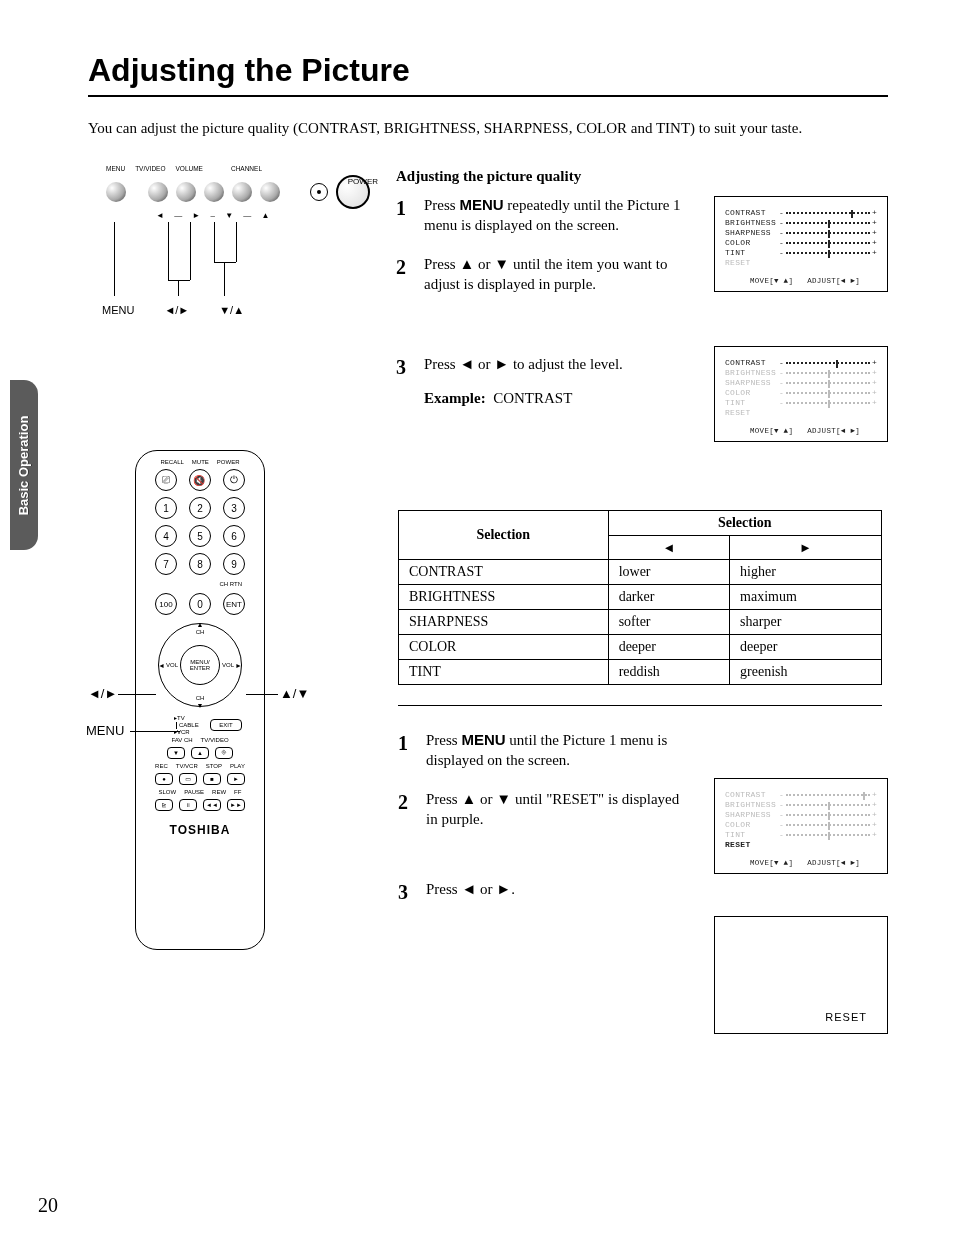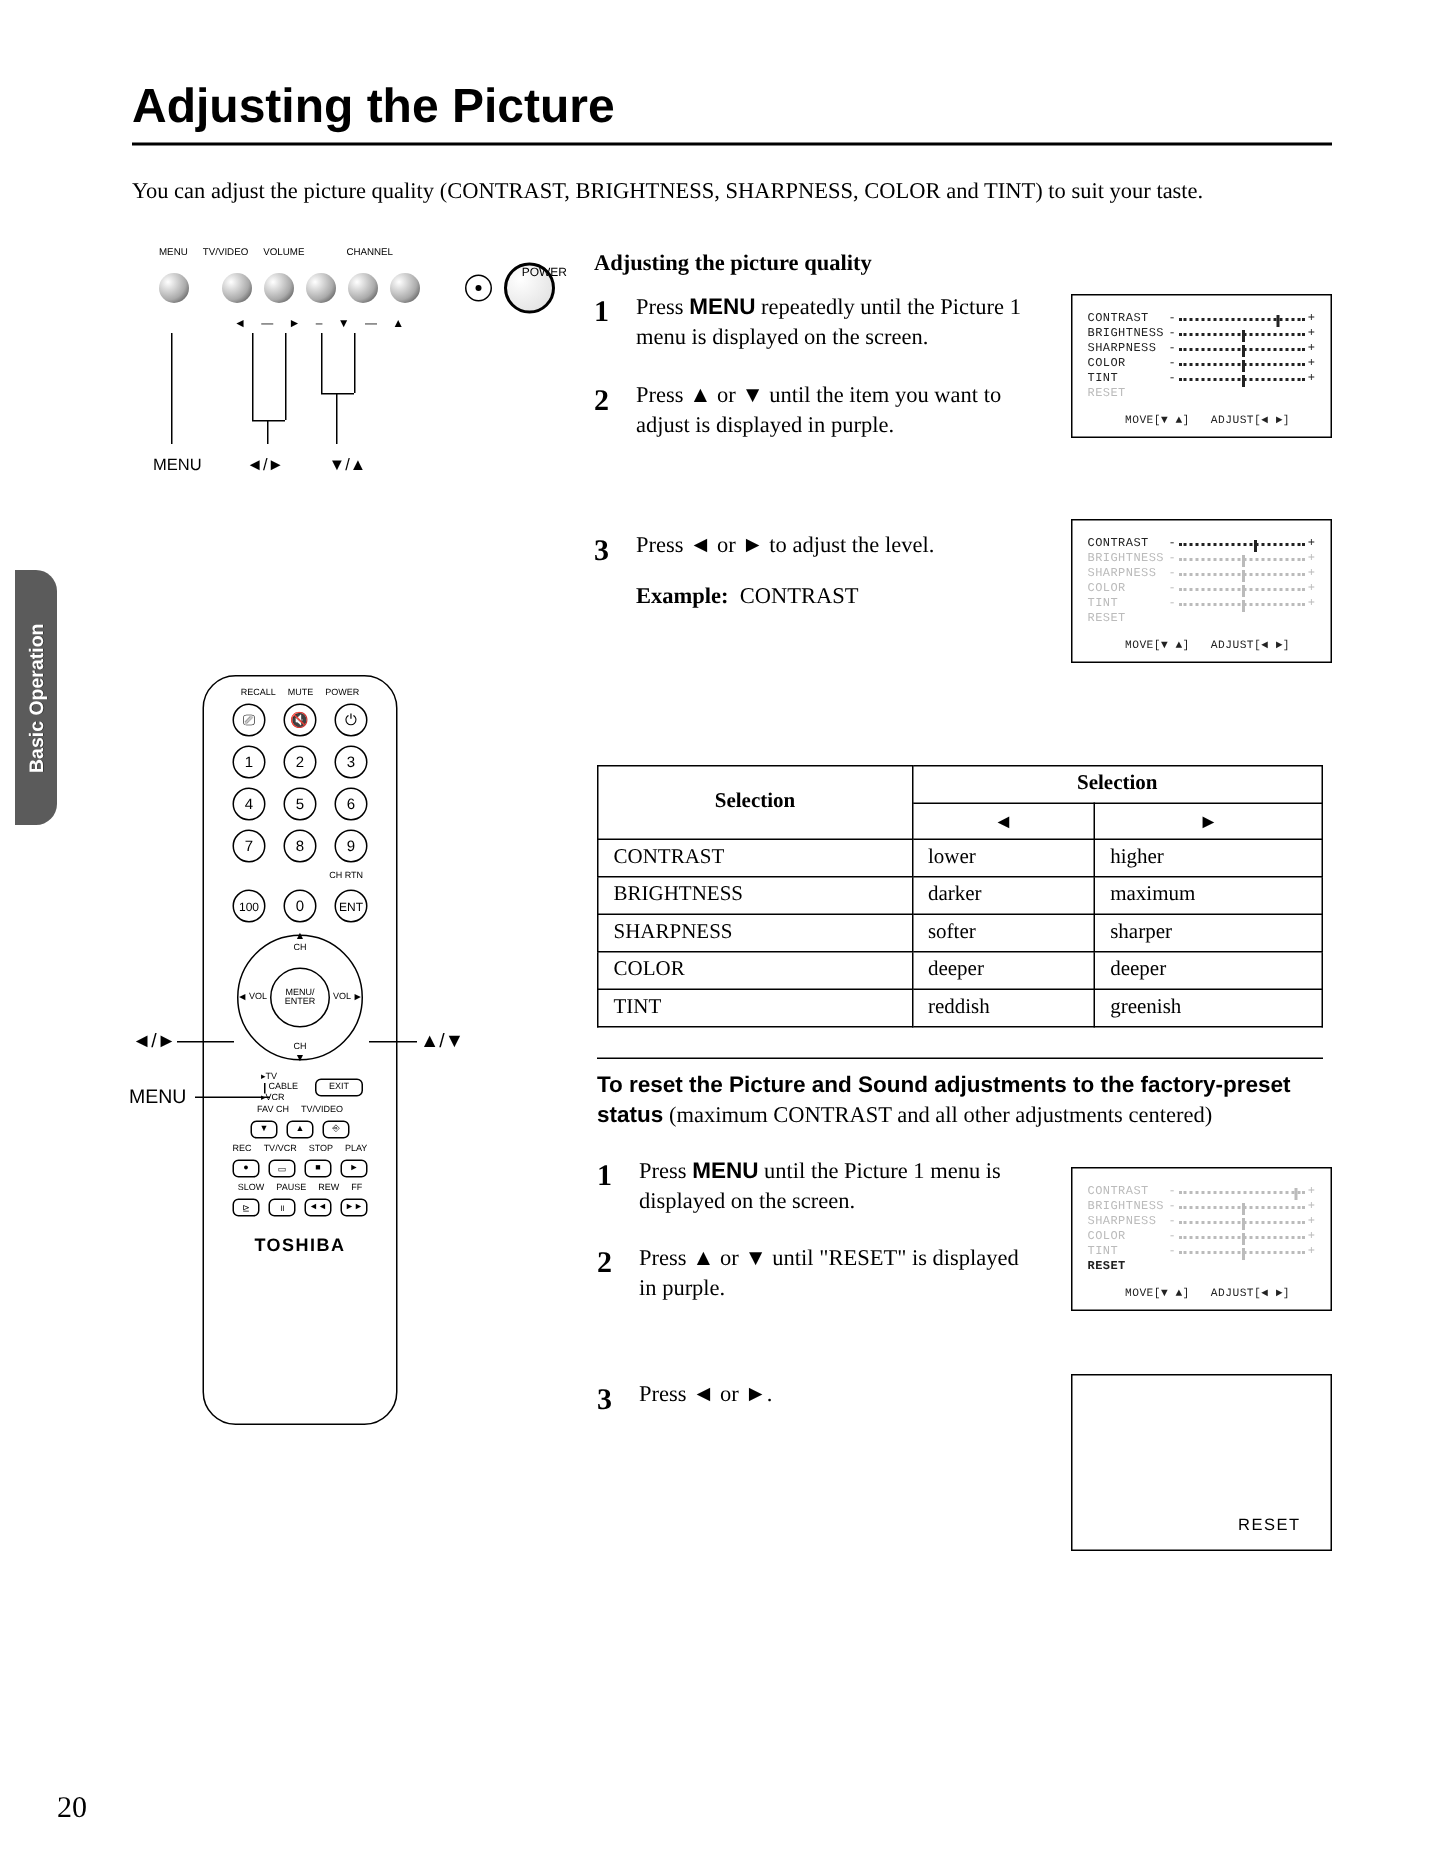--- a/index.html
+++ b/index.html
@@ -515,24 +515,20 @@
         <td>TINT</td>
         <td>reddish</td>
         <td>greenish</td>
       </tr>
     </tbody>
 </table>
 
 <hr class="hr-sep" id="sep1">
 
 <div class="reset-block">
-  <div>
-    <b class="sans">To reset the Picture and Sound adjustments to the factory-preset status</b>
-    <span>(maximum CONTRAST and all other adjustments centered)</span>
-  </div>
   <div style="width:295px;">
   <div class="step" style="margin-top:16px;">
     <div class="num">1</div>
     <div><span>Press </span><b class="sans">MENU</b><span> until the Picture 1 menu is displayed on the screen.</span></div>
   </div>
   <div class="step">
     <div class="num">2</div>
     <div><span>Press </span><span class="tri">▲</span><span> or </span><span class="tri">▼</span><span> until "RESET" is displayed in purple.</span></div>
   </div>
   <div class="step" style="margin-top:50px;">

